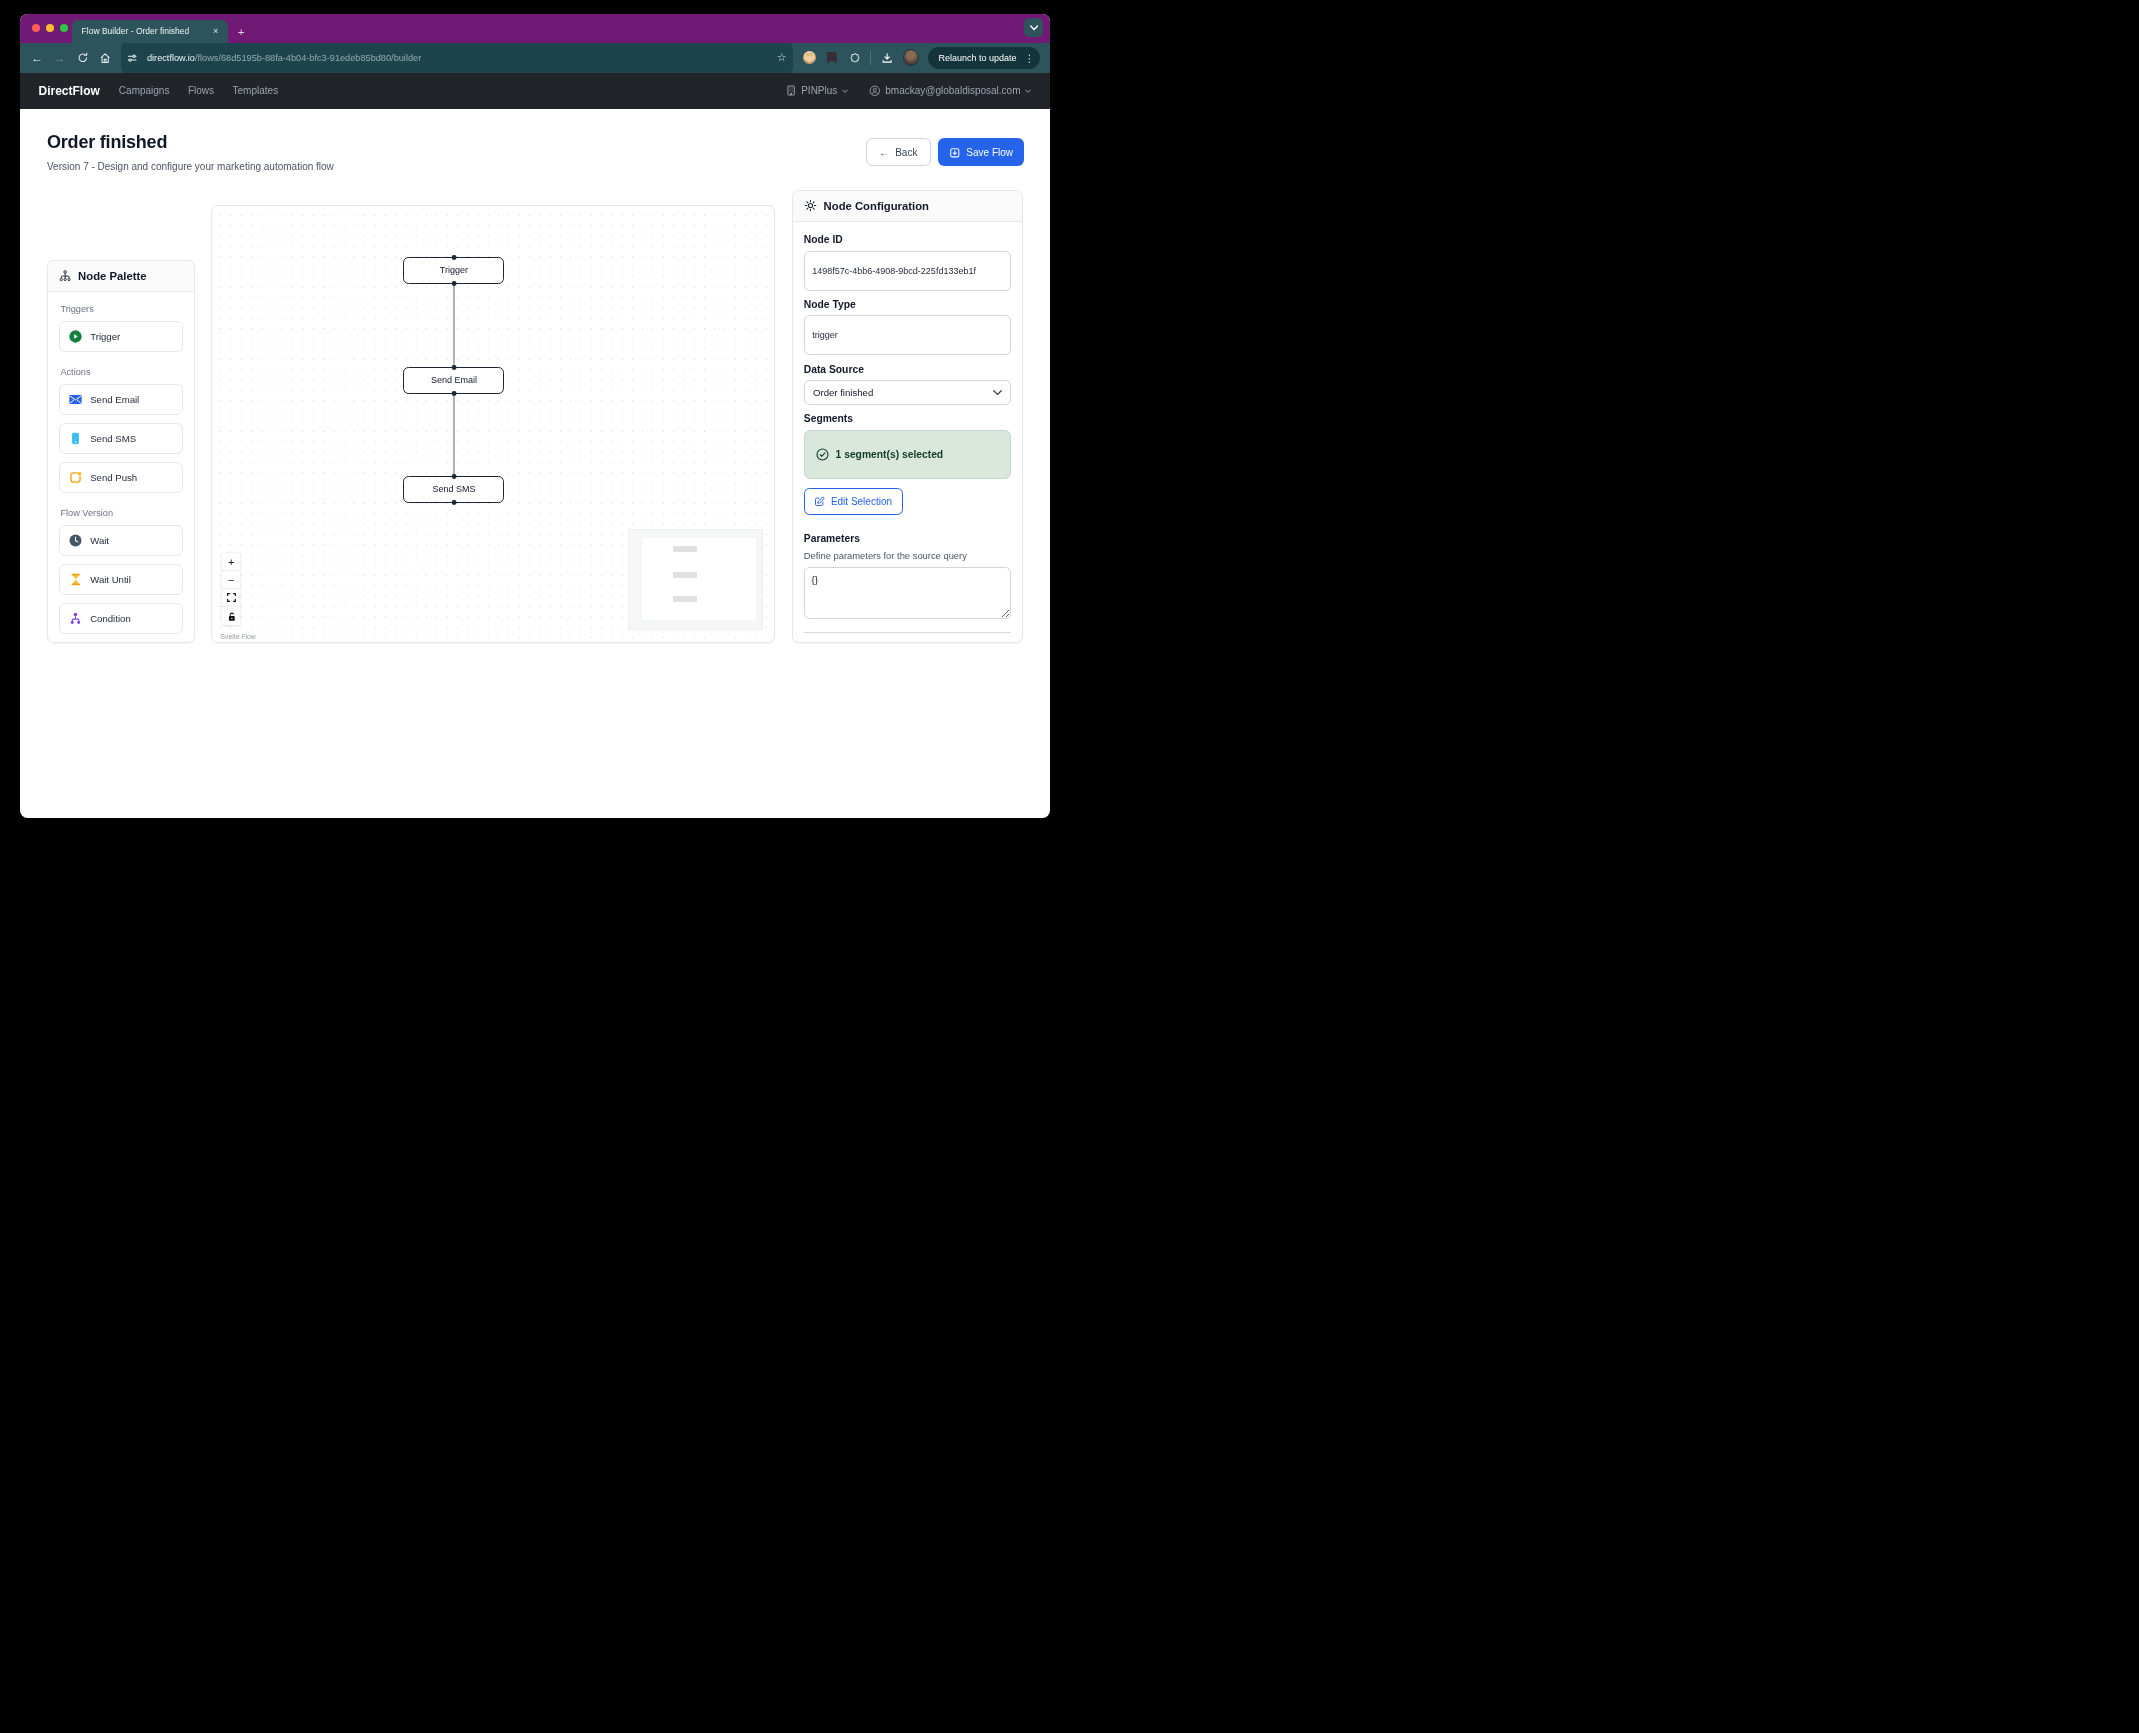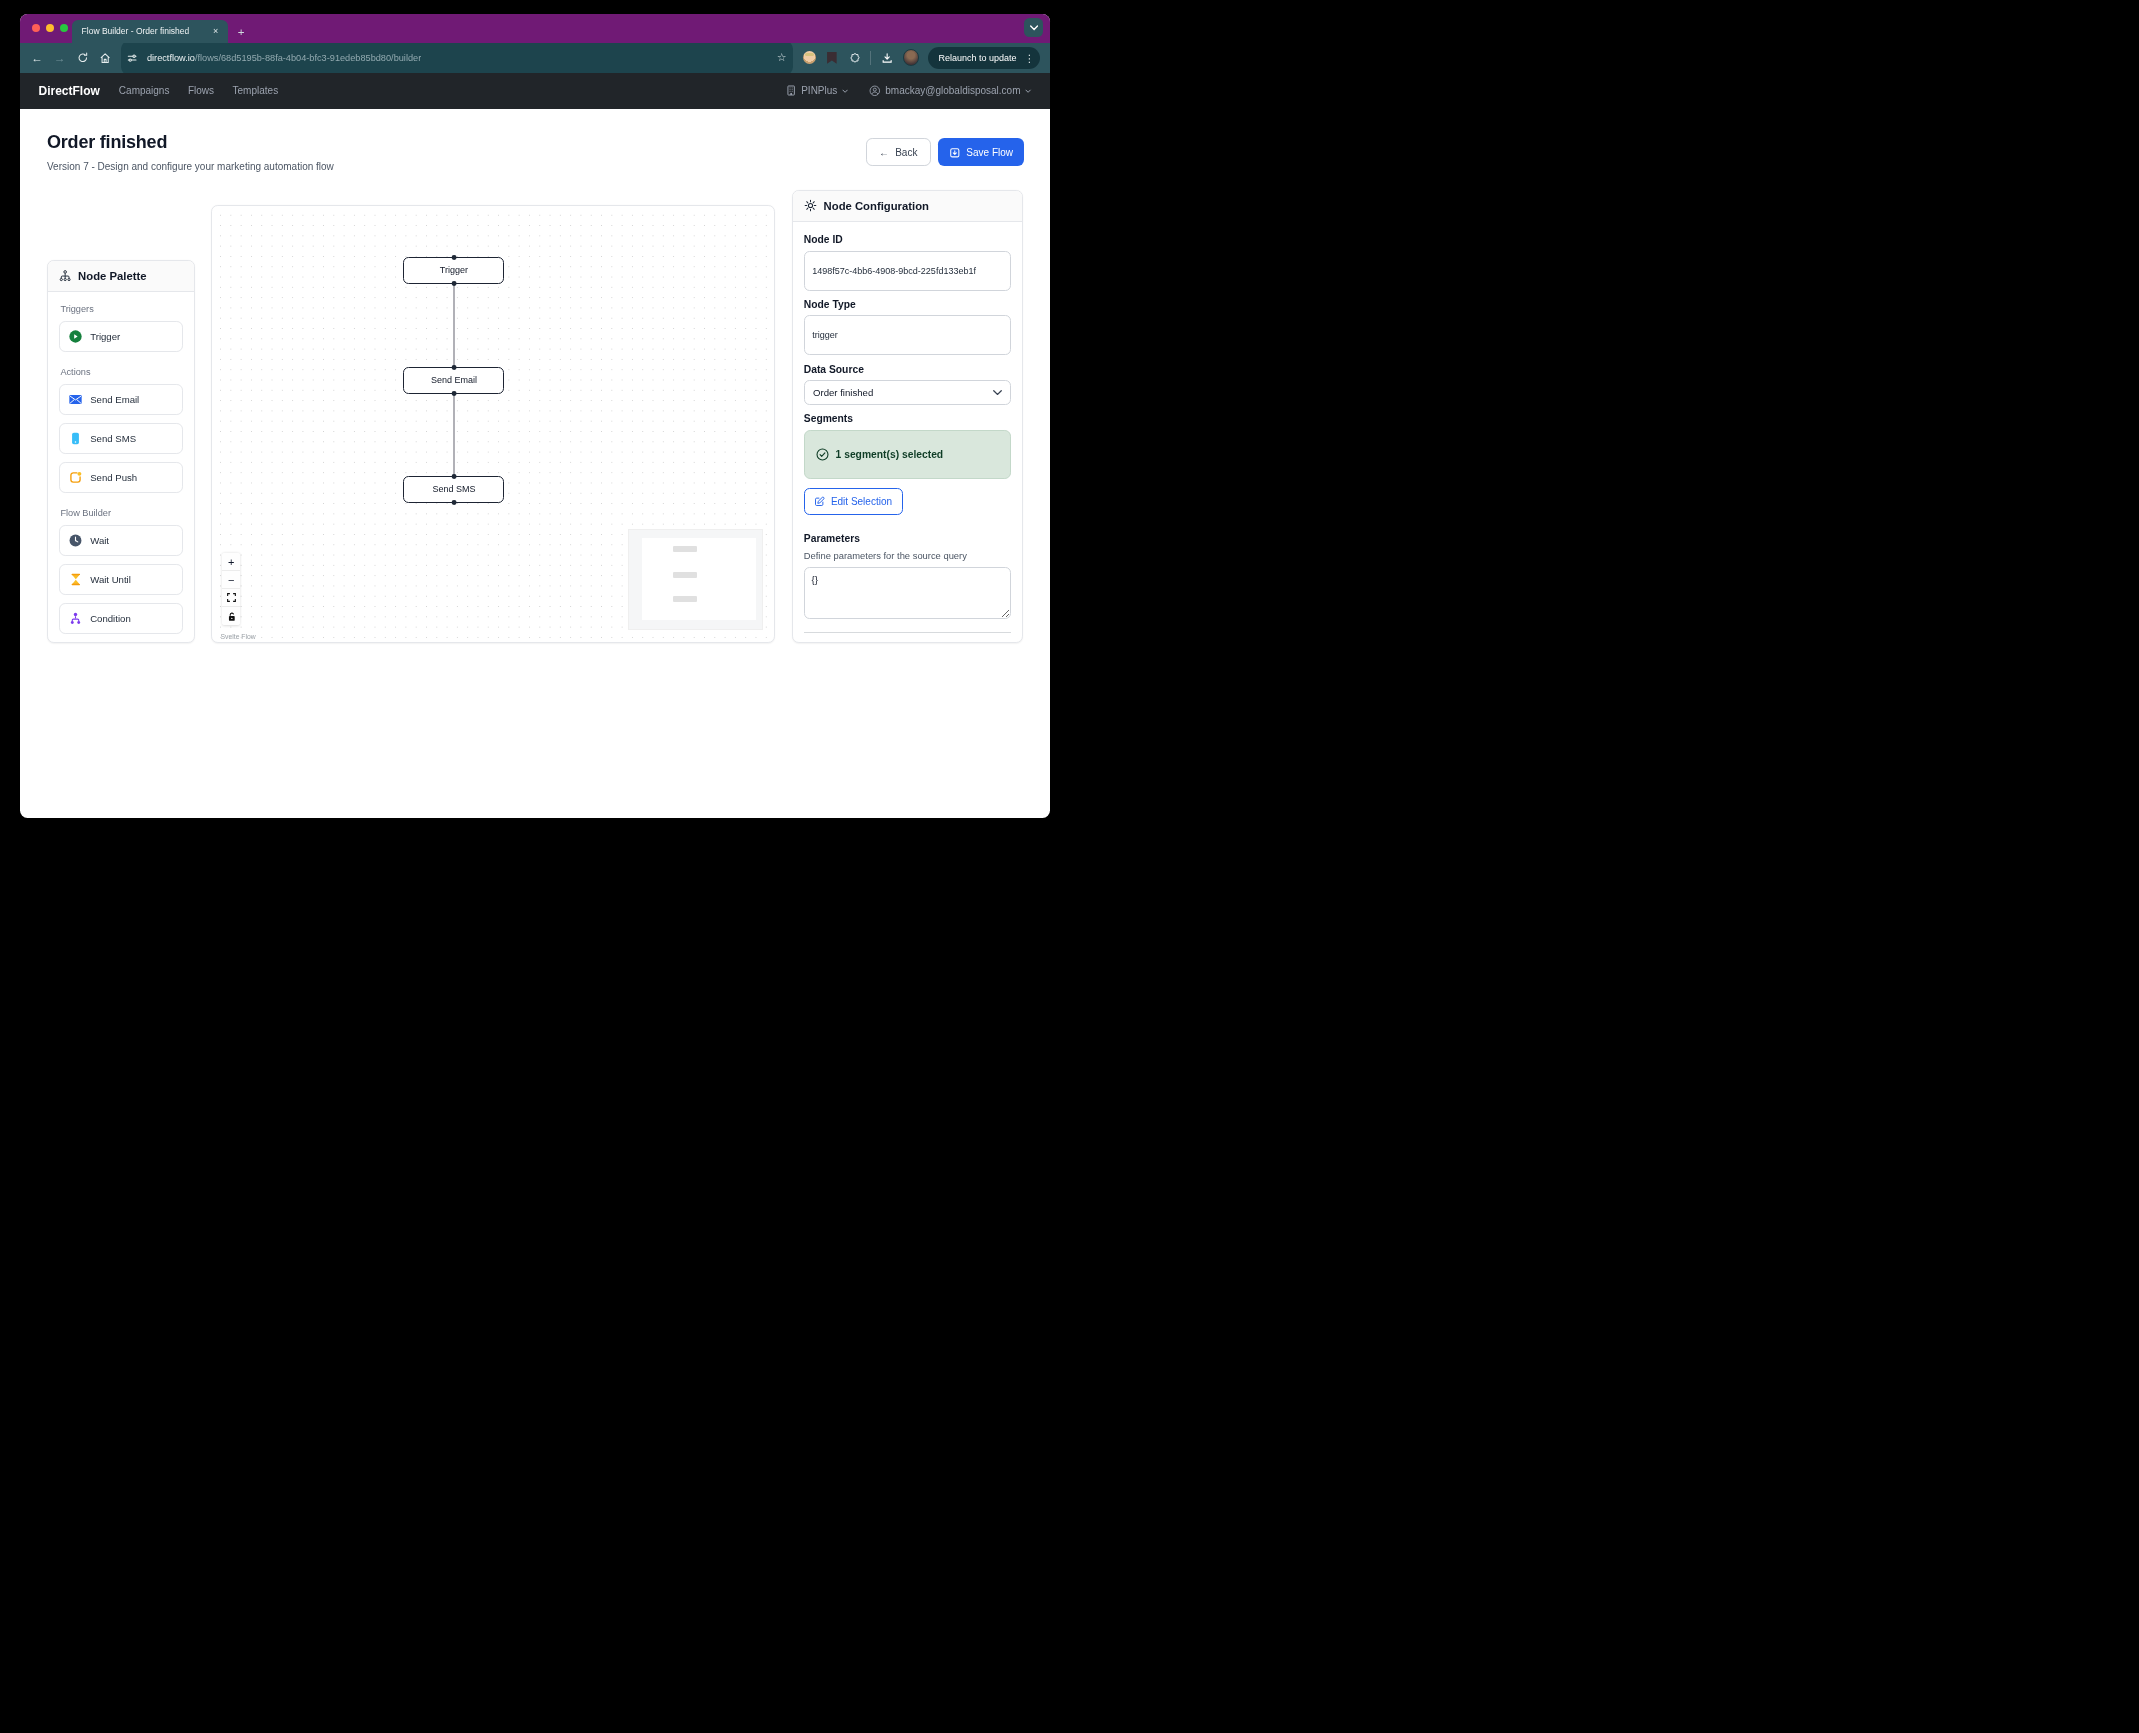--- a/index.html
+++ b/index.html
@@ -294,21 +294,21 @@
             <span class="pic">
               <svg width="13" height="13" viewBox="0 0 19 19">
                   <path d="M11.5 2.8H6.2a3.4 3.4 0 00-3.4 3.4v6.6a3.4 3.4 0 003.4 3.4h6.6a3.4 3.4 0 003.4-3.4V8.5" fill="none" stroke="#f59e0b" stroke-width="2" stroke-linecap="round"></path>
                   <circle cx="15.2" cy="4.2" r="2.9" fill="#fbbf24"></circle>
                 </svg>
             </span>
             <span>Send Push</span>
           </div>
         </div>
         <div class="sect">
-          <div class="sect-label">Flow Builder</div>
+          <div class="sect-label">Flow Version</div>
           <div class="pal-item">
             <span class="pic">
               <svg width="13" height="13" viewBox="0 0 19 19">
                   <circle cx="9.5" cy="9.5" r="8.7" fill="#475569"></circle>
                   <path d="M9.5 4.6v5l3.3 1.9" stroke="#fff" stroke-width="1.6" fill="none" stroke-linecap="round"></path>
                 </svg>
             </span>
             <span>Wait</span>
           </div>
           <div class="pal-item">

